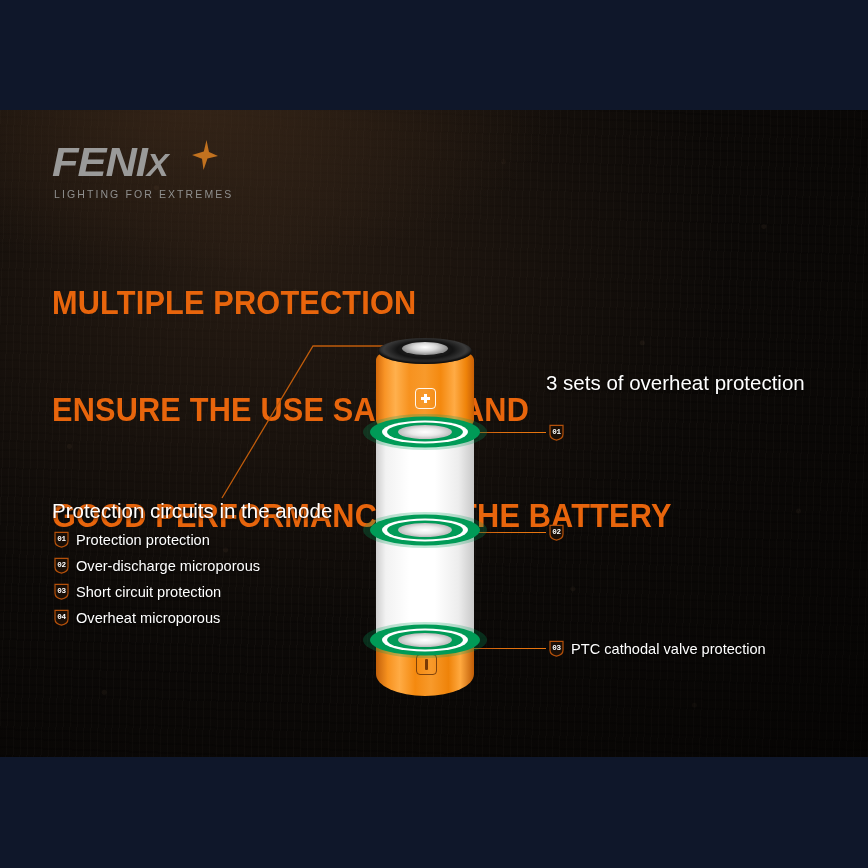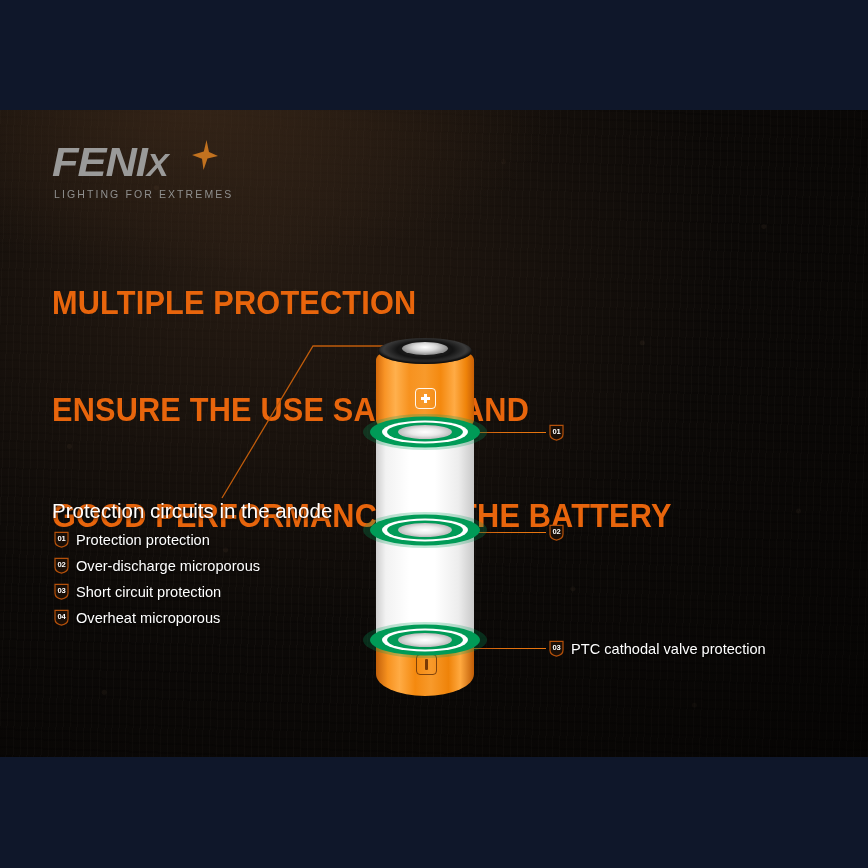--- a/index.html
+++ b/index.html
@@ -81,21 +81,21 @@
   .sec-head{position:absolute;color:#ffffff;font-size:20.5px;font-weight:400;white-space:nowrap;
      font-family:"Liberation Sans",sans-serif;text-shadow:0 1px 3px rgba(0,0,0,.85);}
   #lhead{left:52px;top:499px;}
   #rhead{left:546px;top:371px;}
   .li{position:absolute;display:flex;align-items:center;gap:7px;white-space:nowrap;}
   .li .txt{color:#ffffff;font-size:14.6px;font-family:"Liberation Sans",sans-serif;
      text-shadow:0 1px 2px rgba(0,0,0,.8);}
   .shield{position:relative;width:15px;height:17px;flex:0 0 15px;}
   .shield .num{position:absolute;inset:0;display:flex;align-items:center;justify-content:center;
      font-size:7.6px;color:#ffffff;font-weight:700;padding-bottom:2px;
-     font-family:Liberation Sans, sans-serif;letter-spacing:-.2px;}
+     font-family:Liberation Mono, monospace;letter-spacing:-.2px;}
 </style>
 </head>
 <body>
 
 <div id="stage">
 
   <div id="banner">
     <div class="tex"></div>
     <div class="tex2"></div>
     <div class="vig"></div>
@@ -208,20 +208,21 @@
   <div class="li" style="left:54px;top:609px;">
     <span class="shield">
       <svg viewBox="0 0 15 17" width="15" height="17">
           <path d="M1 1.4 H14 V10.2 C14 13.3 11 15.4 7.5 16.2 C4 15.4 1 13.3 1 10.2 Z" fill="#1a0f07" stroke="#b4500a" stroke-width="1.2"></path>
         </svg>
       <span class="num">04</span>
     </span>
     <span class="txt">Overheat microporous</span>
   </div>
 
+  <div class="sec-head" id="rhead">3 sets of overheat protection</div>
 
   <div class="li" style="left:549px;top:424px;">
     <span class="shield">
       <svg viewBox="0 0 15 17" width="15" height="17">
           <path d="M1 1.4 H14 V10.2 C14 13.3 11 15.4 7.5 16.2 C4 15.4 1 13.3 1 10.2 Z" fill="#1a0f07" stroke="#b4500a" stroke-width="1.2"></path>
         </svg>
       <span class="num">01</span>
     </span>
   </div>
 

